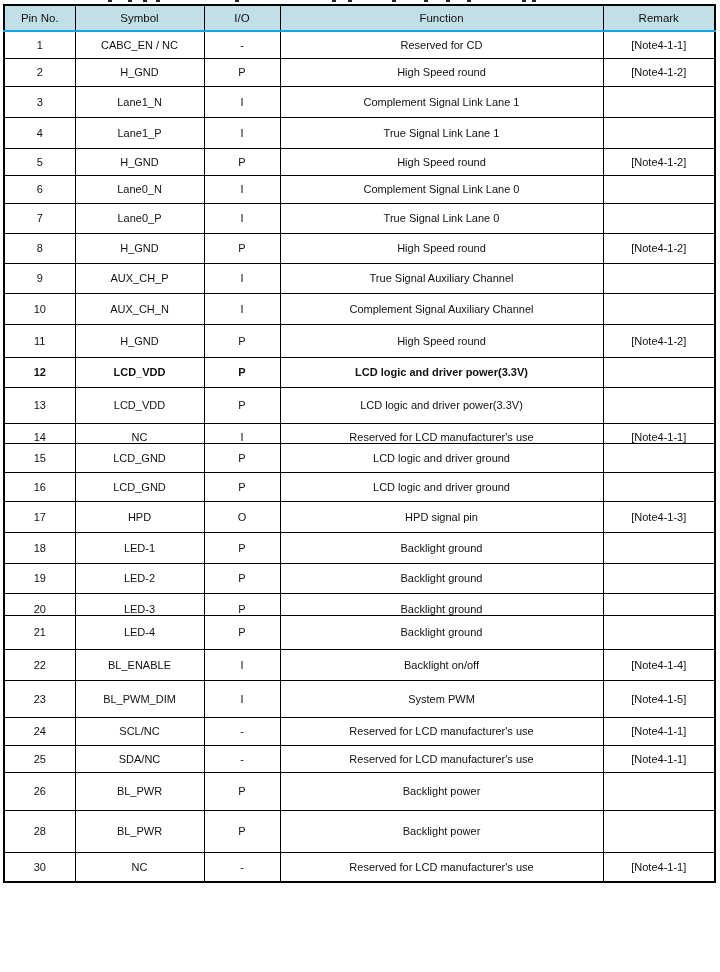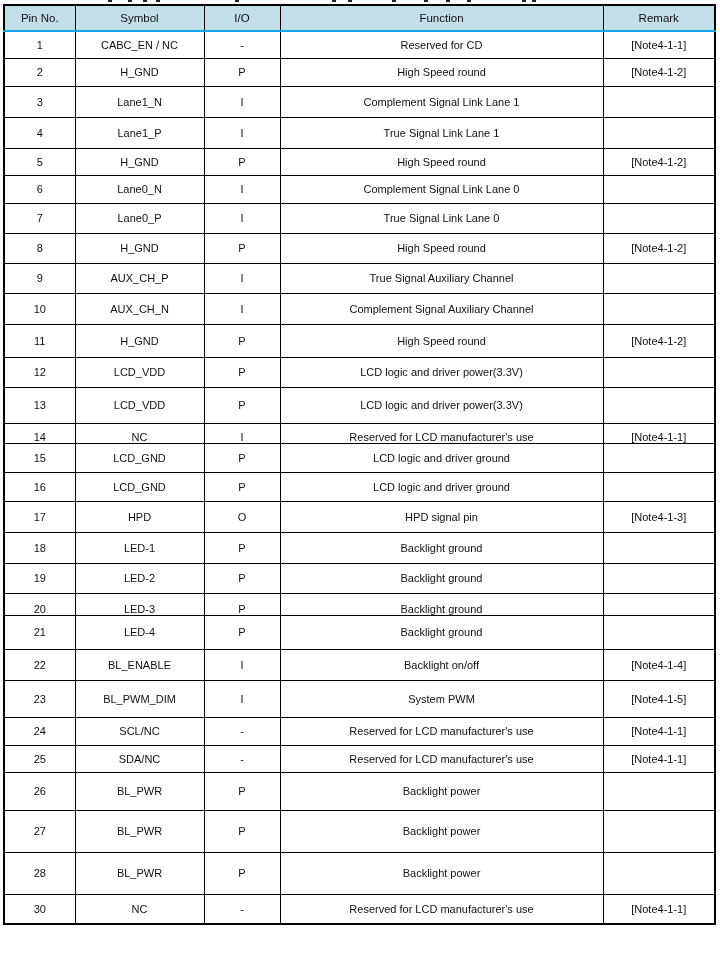--- a/index.html
+++ b/index.html
@@ -171,21 +171,21 @@
           <td>Complement Signal Auxiliary Channel</td>
           <td></td>
         </tr>
         <tr style="height: 33px;">
           <td>11</td>
           <td>H_GND</td>
           <td>P</td>
           <td>High Speed round</td>
           <td>[Note4-1-2]</td>
         </tr>
-        <tr style="height: 30px;">
+        <tr style="height: 30px; font-weight: bold;">
           <td>12</td>
           <td>LCD_VDD</td>
           <td>P</td>
           <td>LCD logic and driver power(3.3V)</td>
           <td></td>
         </tr>
         <tr style="height: 36px;">
           <td>13</td>
           <td>LCD_VDD</td>
           <td>P</td>
@@ -277,27 +277,20 @@
           <td>[Note4-1-1]</td>
         </tr>
         <tr style="height: 38px;">
           <td>26</td>
           <td>BL_PWR</td>
           <td>P</td>
           <td>Backlight power</td>
           <td></td>
         </tr>
         <tr style="height: 42px;">
-          <td>27</td>
-          <td>BL_PWR</td>
-          <td>P</td>
-          <td>Backlight power</td>
-          <td></td>
-        </tr>
-        <tr style="height: 42px;">
           <td>28</td>
           <td>BL_PWR</td>
           <td>P</td>
           <td>Backlight power</td>
           <td></td>
         </tr>
         <tr style="height: 30px;">
           <td>30</td>
           <td>NC</td>
           <td>-</td>

